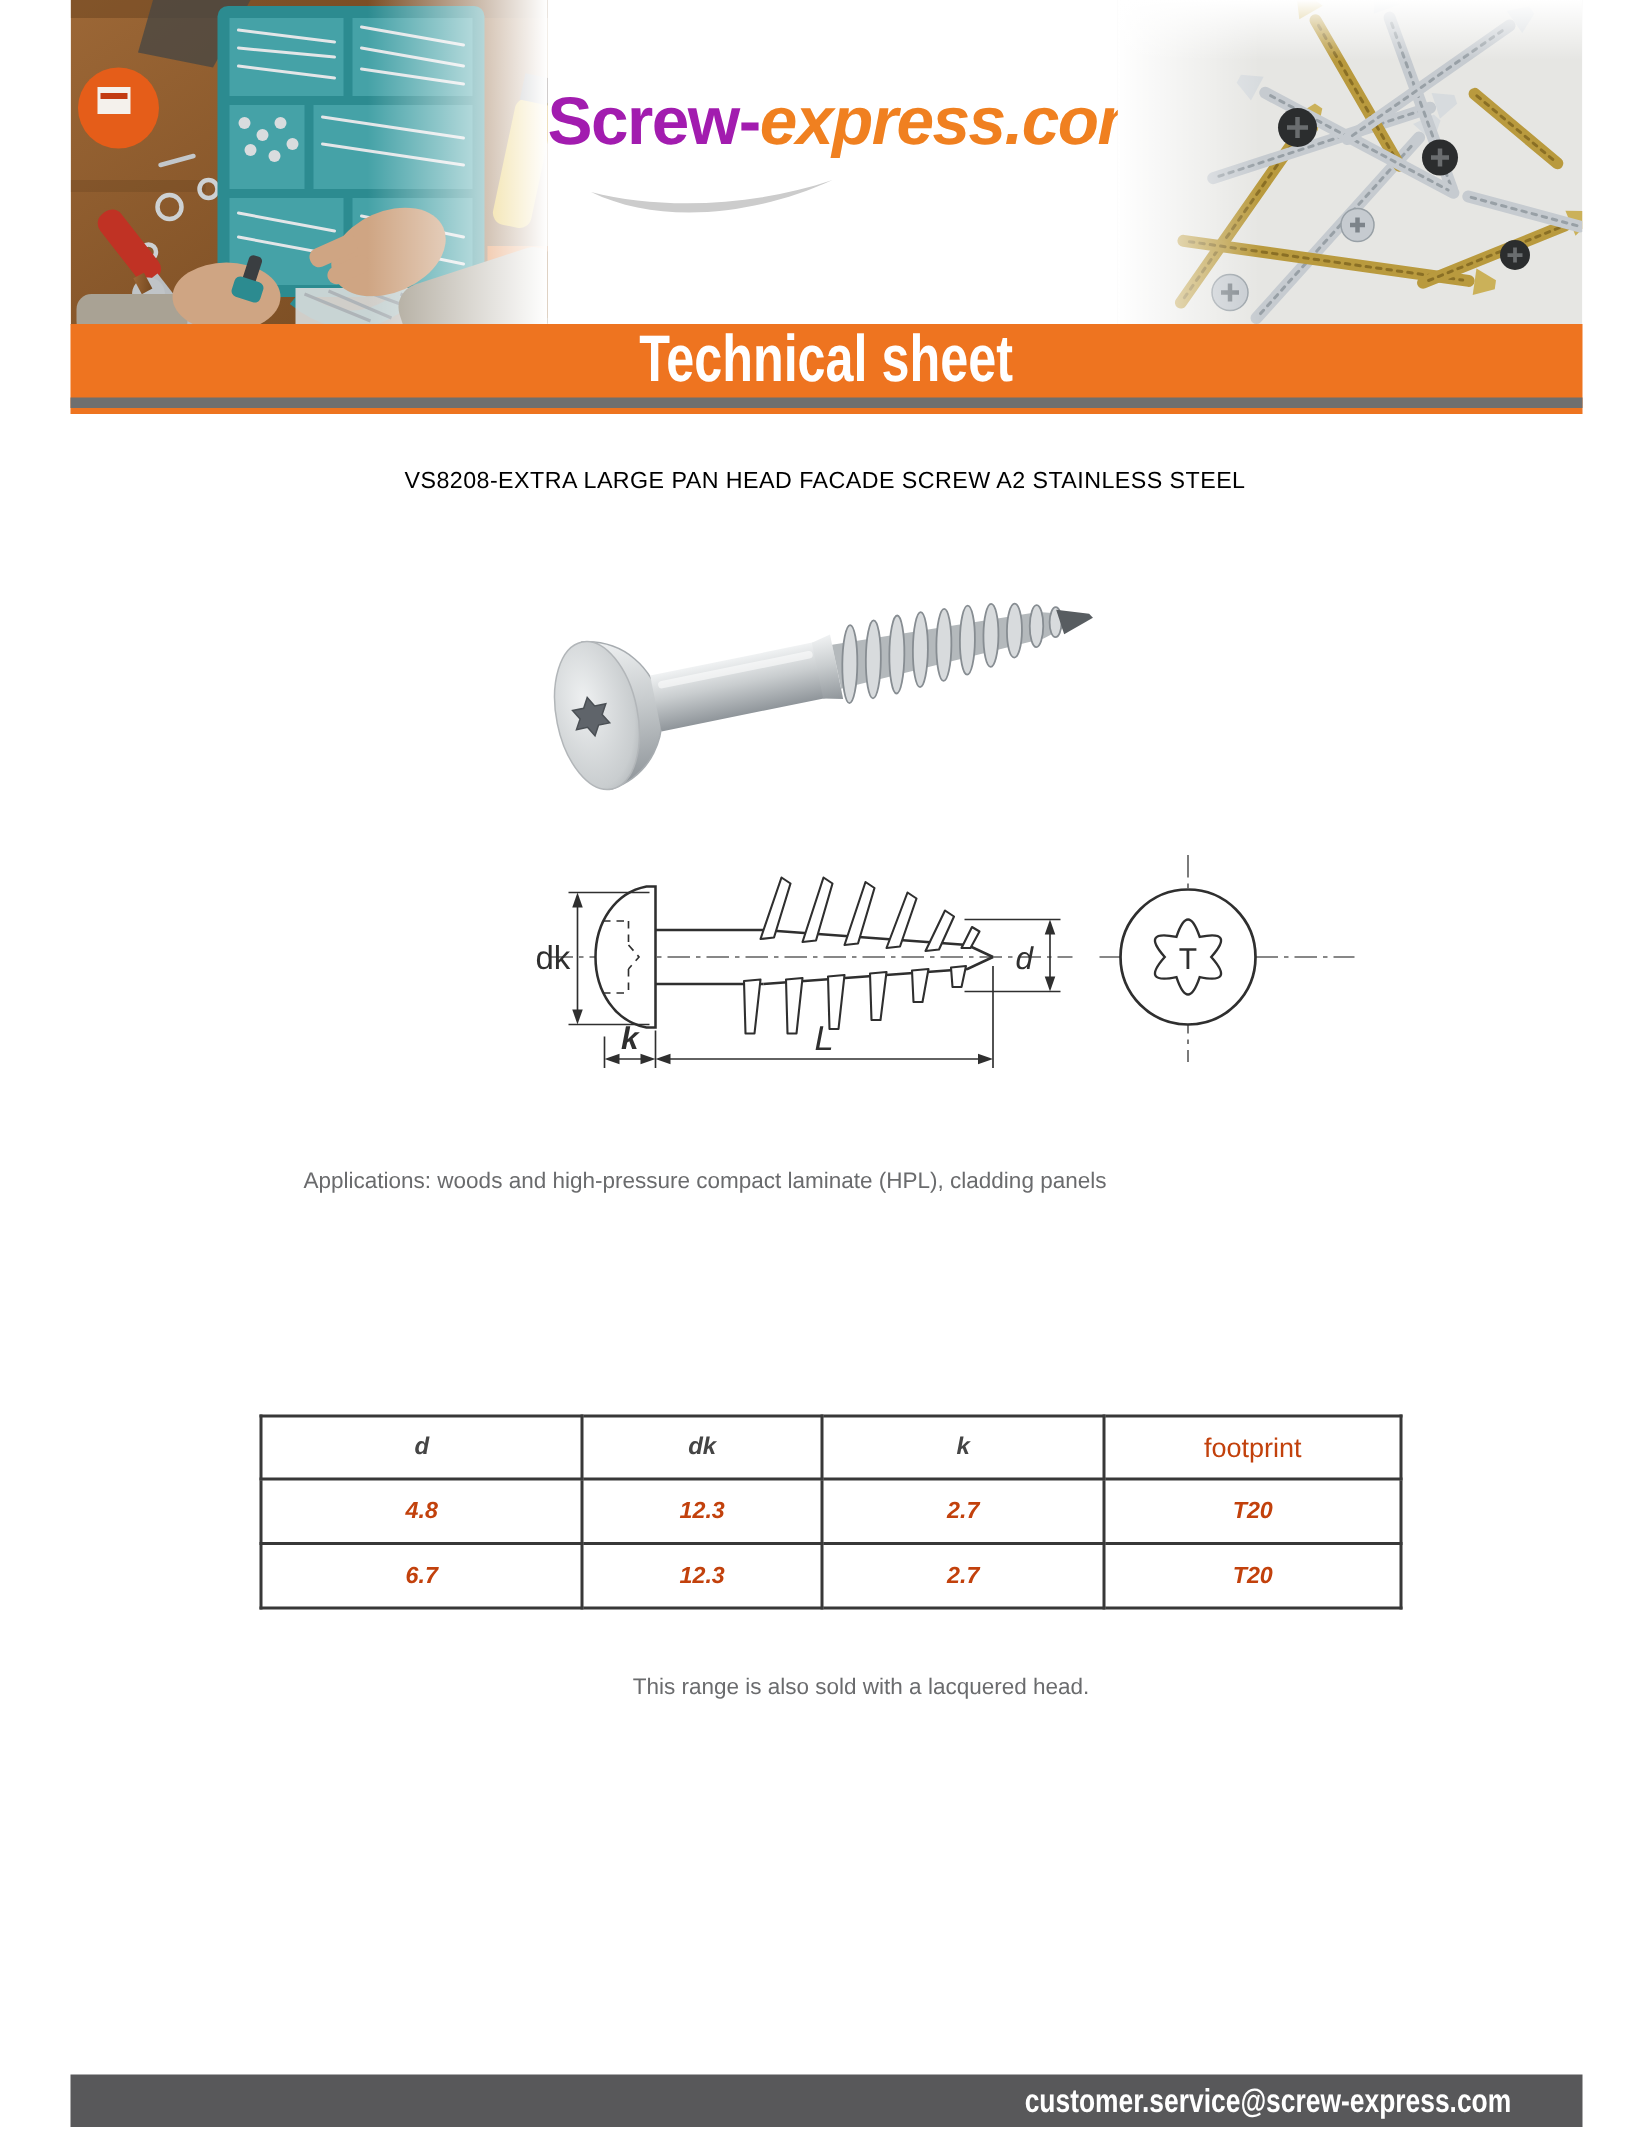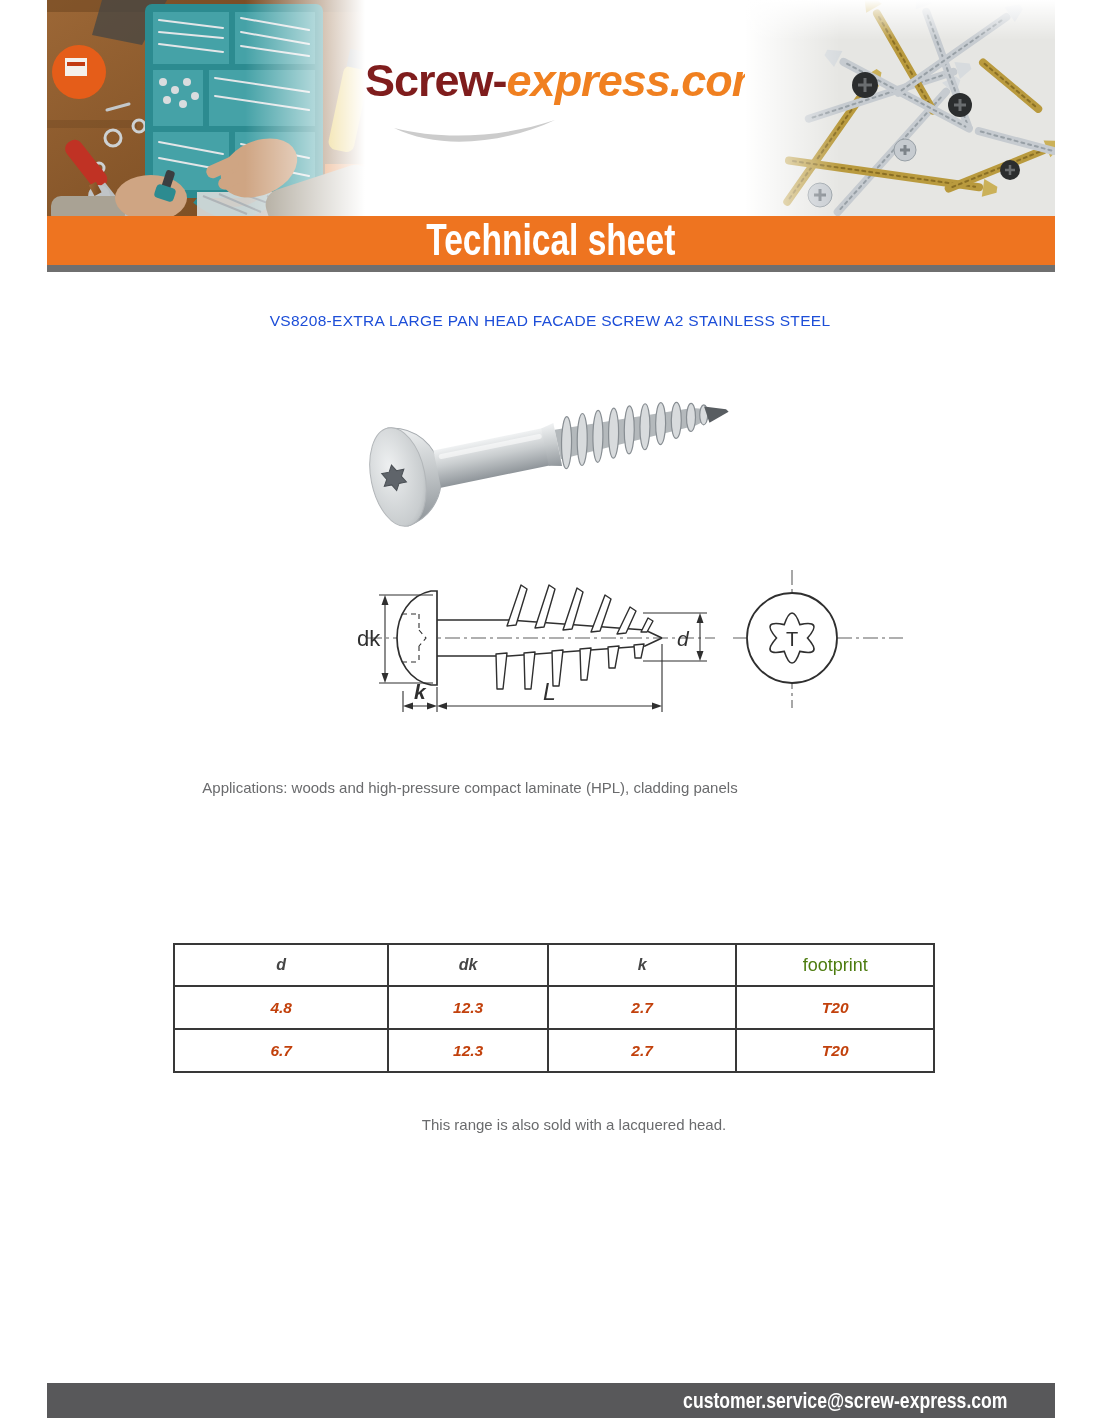--- a/index.html
+++ b/index.html
@@ -7,47 +7,47 @@
     position:relative;width:1100px;height:1422px;margin:0 auto;
     background:#ffffff;overflow:hidden;
     font-family:"Liberation Sans",sans-serif;
   }
 
   
   .photo{position:absolute;top:0;height:217px;overflow:hidden;}
   .photo svg{display:block;}
   .logo-wrap{position:absolute;left:365px;top:55px;width:380px;height:150px;text-align:center;}
   .logo-text{font-size:45px;font-weight:bold;letter-spacing:-1px;white-space:nowrap;}
-  .logo-part1{color:#7f1d1d;}
+  .logo-part1{color:#a21caf;}
   .logo-part2{color:#f08020;font-style:italic;}
   .logo-swoosh{position:absolute;left:26px;top:62px;}
 
   
-  .banner{position:absolute;left:47px;top:216px;width:1008px;height:49px;background:#ee7420;
+  .banner{position:absolute;left:47px;top:216px;width:1008px;height:60px;background:#ee7420;
     text-align:center;overflow:hidden;}
   .banner-inner{display:inline-block;color:#ffffff;font-weight:bold;font-size:43px;line-height:49px;
     transform:scale(0.78,1.02);transform-origin:center;letter-spacing:0px;white-space:nowrap;}
   .banner-strip{position:absolute;left:47px;top:265px;width:1008px;height:7px;background:#6f6f6f;}
 
   
   .product-title{position:absolute;left:0;top:312px;width:1100px;text-align:center;
-    color:#1d4ed8;font-size:15.5px;letter-spacing:.3px;font-weight:normal;}
+    color:#000000;font-size:15.5px;letter-spacing:.3px;font-weight:normal;}
 
   
   .applications{position:absolute;left:0;top:779px;width:940px;text-align:center;
     color:#6a6b6d;font-size:15px;}
   .note{position:absolute;left:0;top:1116px;width:1100px;text-align:center;
     color:#6a6b6d;font-size:15px;padding-left:24px;}
 
   
   .spec-table{position:absolute;left:173px;top:943px;width:762px;border-collapse:collapse;
     table-layout:fixed;}
   .spec-table th,.spec-table td{border:2px solid #383838;text-align:center;padding:0;}
   .spec-table th{height:40px;font-size:16px;font-style:italic;font-weight:bold;color:#454545;}
-  .spec-table th.regular{font-style:normal;font-weight:normal;font-size:18px;color:#4d7c0f;}
+  .spec-table th.regular{font-style:normal;font-weight:normal;font-size:18px;color:#c2410c;}
   .spec-table td{height:41px;font-size:15.5px;font-style:italic;font-weight:bold;color:#c2410c;}
   .col-d{width:28.2%;}.col-dk{width:21%;}.col-k{width:24.8%;}.col-fp{width:26%;}
 
   
   .footer{position:absolute;left:47px;top:1383px;width:1008px;height:35px;background:#58585a;
     text-align:right;}
   .footer-inner{display:inline-block;color:#ffffff;font-weight:bold;font-size:22px;line-height:35px;
     transform:scale(0.8,1);transform-origin:right center;margin-right:48px;white-space:nowrap;}
 
   

